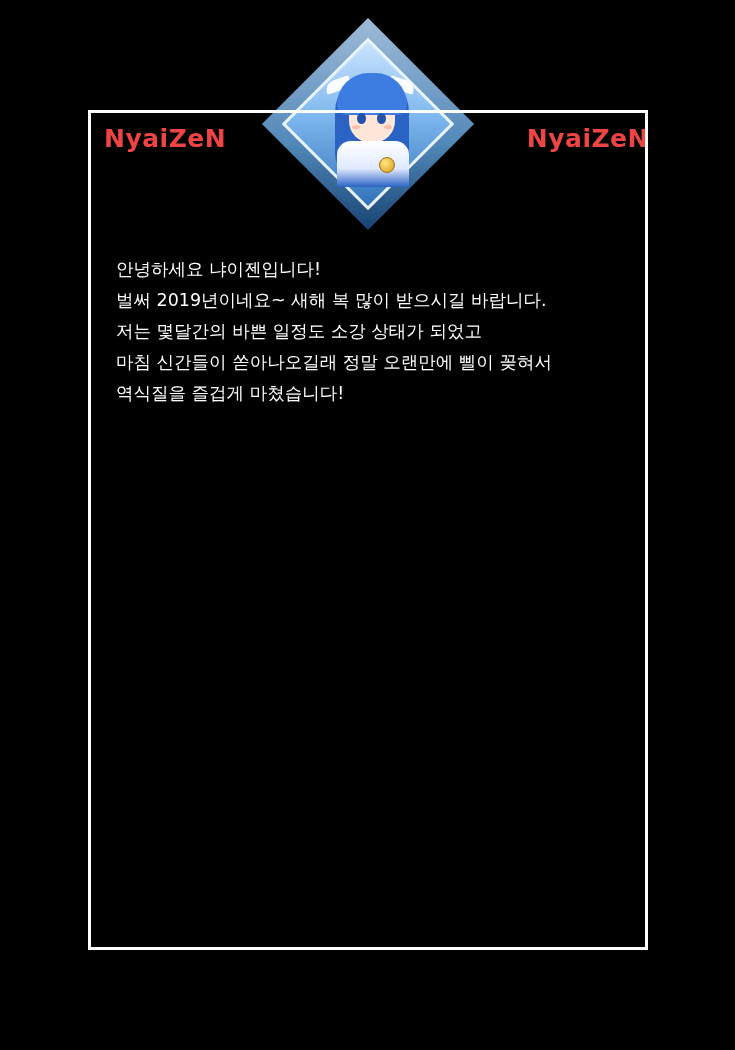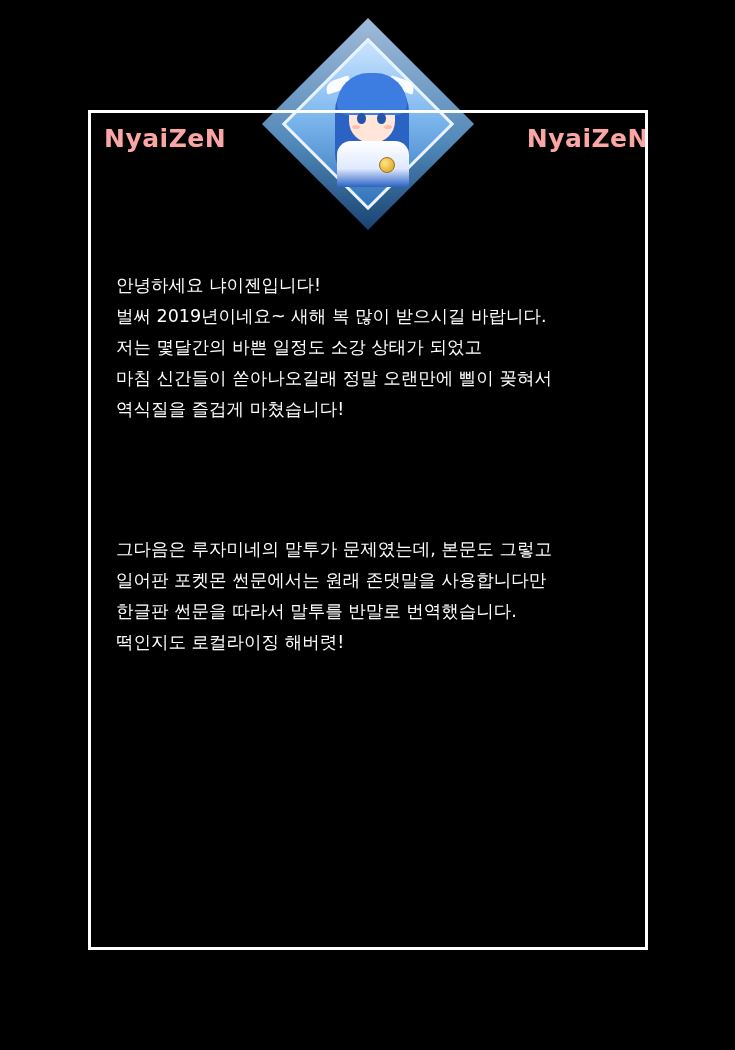--- a/index.html
+++ b/index.html
@@ -31,21 +31,21 @@
     box-sizing: border-box;
   }
 
   
   .brand {
     position: absolute;
     top: 124px;
     font-size: 25px;
     font-weight: bold;
     letter-spacing: 0.5px;
-    color: #fca5a5;
+    color: #ef4444;
     font-family: "DejaVu Sans", sans-serif;
   }
   .brand-left { left: 104px; }
   .brand-right { right: 86px; }
 
   .logo-wrap {
     position: absolute;
     left: 283px;
     top: 57px;
     width: 178px;
@@ -164,21 +164,21 @@
     position: absolute;
     left: 116px;
     top: 192px;
     width: 520px;
     color: #ffffff;
     font-family: "DejaVu Sans", "Liberation Sans", sans-serif;
     font-size: 17.5px;
     line-height: 31px;
     white-space: pre-wrap;
   }
-  .para { margin: 16px 0 31px 0; }
+  .para { margin: 0 0 31px 0; }
   .para:last-child { margin-bottom: 0; }
 </style>
 </head>
 <body>
 
 <div class="page">
 
   <div class="logo-wrap">
     <div class="logo-diamond-outer"></div>
     <div class="logo-diamond"></div>
@@ -201,21 +201,17 @@
   <div class="brand brand-right">NyaiZeN</div>
 
   <div class="frame"></div>
 
   <div class="body-text">
     <p class="para">안녕하세요 냐이젠입니다!
 벌써 2019년이네요~ 새해 복 많이 받으시길 바랍니다.
 저는 몇달간의 바쁜 일정도 소강 상태가 되었고
 마침 신간들이 쏟아나오길래 정말 오랜만에 삘이 꽂혀서
 역식질을 즐겁게 마쳤습니다!</p>
-    <p class="para">그다음은 루자미네의 말투가 문제였는데, 본문도 그렇고
-일어판 포켓몬 썬문에서는 원래 존댓말을 사용합니다만
-한글판 썬문을 따라서 말투를 반말로 번역했습니다.
-떡인지도 로컬라이징 해버렷!</p>
     
     
   </div>
 
 </div>
 
 </body></html>

